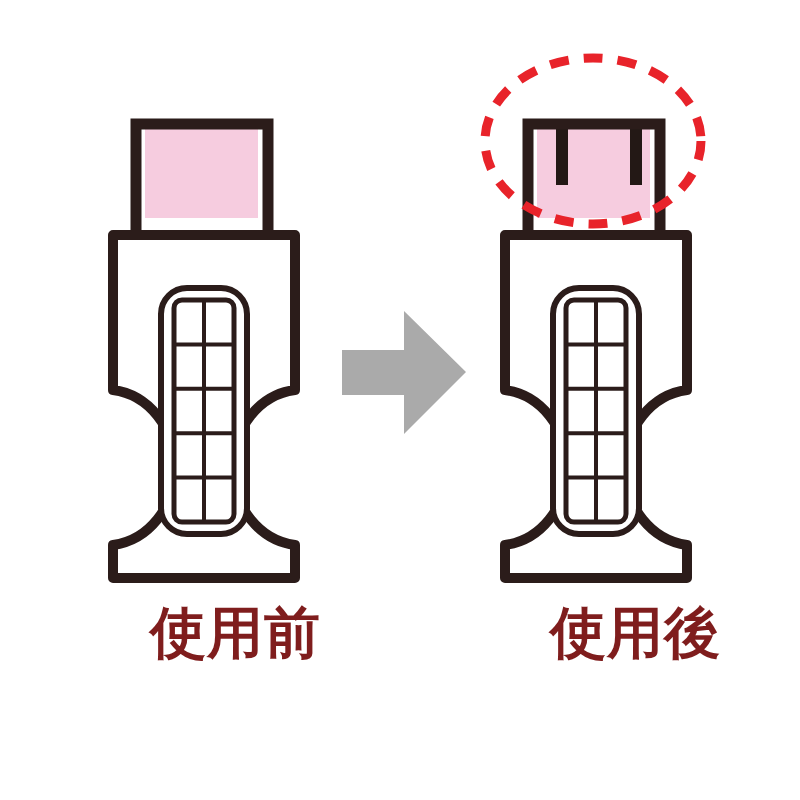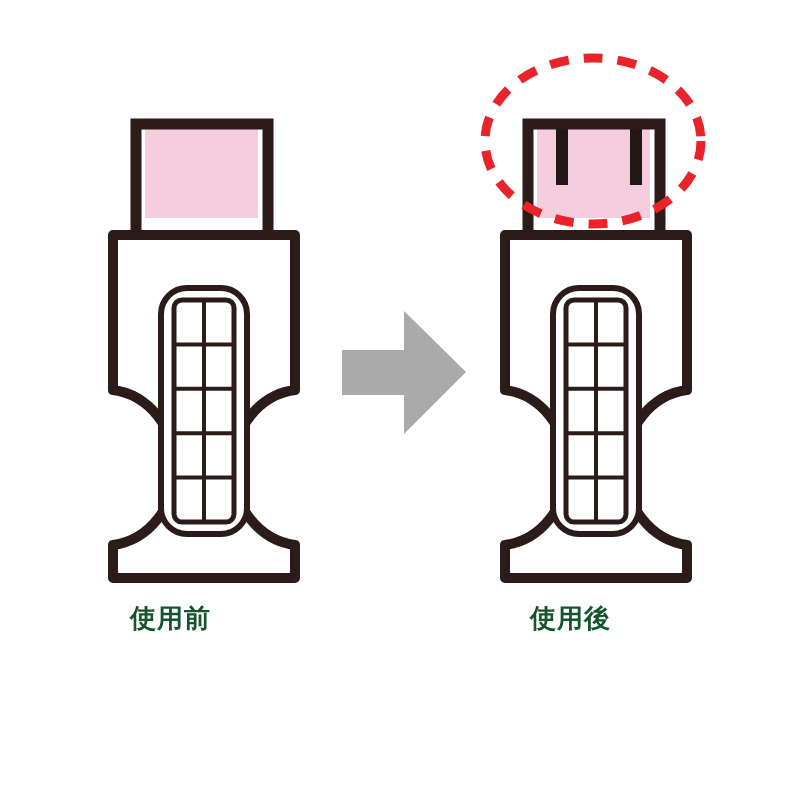--- a/index.html
+++ b/index.html
@@ -22,26 +22,27 @@
   }
   svg.figure {
     position: absolute;
     left: 0; top: 0;
     width: 800px;
     height: 800px;
     display: block;
   }
   .label-before, .label-after {
     position: absolute;
-    font-size: 26px;
+    font-size: 56px;
     font-weight: bold;
-    color: #14532d;
+    color: #7f1d1d;
     letter-spacing: 1px;
     white-space: nowrap;
     line-height: 1;
+    margin-left: 20px;
   }
   .label-before { left: 130px; top: 605px; }
   .label-after  { left: 530px; top: 605px; }
   .caption {
     position: absolute;
     left: 28px;
     top: 733px;
     font-size: 30px;
     font-weight: bold;
     color: #000000;

